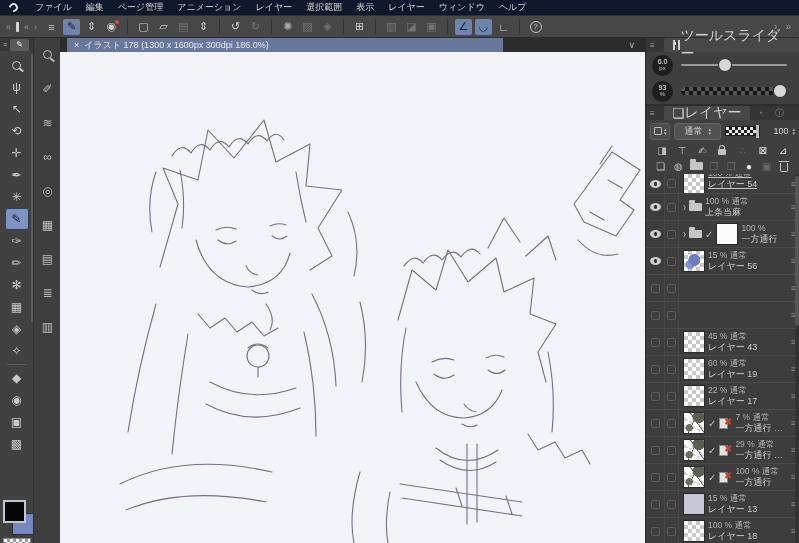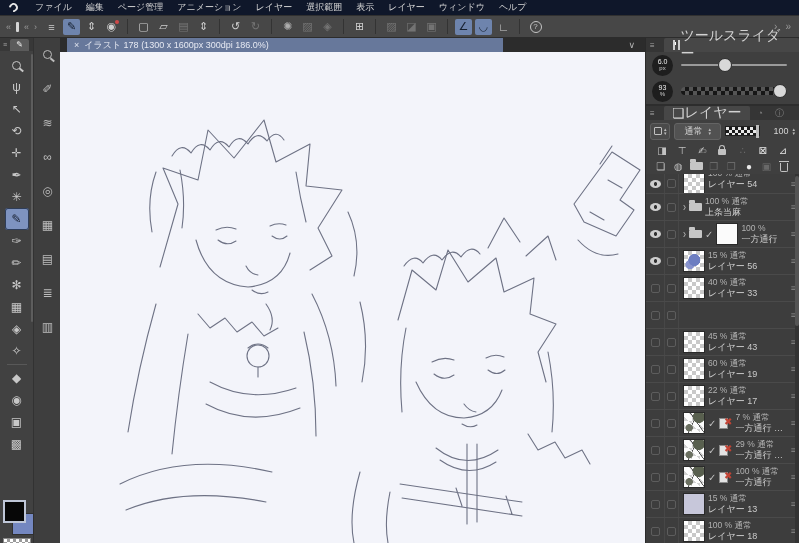--- a/index.html
+++ b/index.html
@@ -123,21 +123,21 @@
     border:1.5px solid #c2c2c2; border-bottom:none; border-radius:3px 3px 0 0; }
   .i-trash { width:8px; height:9px; border:1px solid #c2c2c2; border-top:none; border-radius:0 0 2px 2px; position:relative; margin-top:2px; }
   .i-trash::before { content:''; position:absolute; left:-2px; top:-2px; width:10px; height:1.5px; background:#c2c2c2; }
   .i-folder { width:13px; height:8px; background:#c6c6c6; border-radius:1px; position:relative; flex:none; }
   .i-folder::before { content:''; position:absolute; left:0; top:-3px; width:6px; height:3px; background:#c6c6c6; border-radius:1px 1px 0 0; }
 
   
   .llist { position:relative; height:370px; overflow:hidden; background:#3d3d3d; }
   .lrow { display:flex; align-items:center; height:27px; border-bottom:1px solid #4a4a4a; overflow:hidden; }
   .lrow.partial { height:20px; }
-  .lrow.partial .ltext { margin-top:-9px; }
+  .lrow.partial .ltext { margin-top:-9px;text-decoration:underline; }
   .cell-eye { width:18px; display:flex; justify-content:center; flex:none; }
   .cell-box { width:15px; display:flex; justify-content:center; flex:none; border-left:1px solid #474747; border-right:1px solid #474747; align-self:stretch; align-items:center; }
   .i-eye { width:11px; height:8px; border-radius:50%;
     background:radial-gradient(circle at 50% 50%, #303030 1.6px, #cdcdcd 2px); }
   .empty-sq { width:9px; height:9px; border:1px solid #5d5d5d; border-radius:2px; }
   .lmain { display:flex; align-items:center; gap:3px; padding-left:4px; flex:1; min-width:0; }
   .chev { color:#b5b5b5; font-size:9px; transform:scaleY(1.4); }
   .thumb { width:22px; height:22px; flex:none; border:1px solid #2a2a2a; }
   .thumb.checker { background-image:linear-gradient(45deg,#c9c9c9 25%,transparent 25%,transparent 75%,#c9c9c9 75%),
       linear-gradient(45deg,#c9c9c9 25%,transparent 25%,transparent 75%,#c9c9c9 75%);
@@ -507,29 +507,20 @@
     <span class="lhandle">≡</span>
   </div>
 
   <div class="lrow">
     <span class="cell-eye">
               <span class="empty-sq"></span>
             </span>
     <span class="cell-box">
               <span class="empty-sq"></span>
             </span>
-    <span class="lmain">
-
-      <span class="thumb checker"></span>
-
-      <span class="ltext">
-        <span class="lpct">40 %  通常</span>
-        <span class="lname">レイヤー 33</span>
-      </span>
-    </span>
     <span class="lhandle">≡</span>
   </div>
 
   <div class="lrow">
     <span class="cell-eye">
               <span class="empty-sq"></span>
             </span>
     <span class="cell-box">
               <span class="empty-sq"></span>
             </span>

